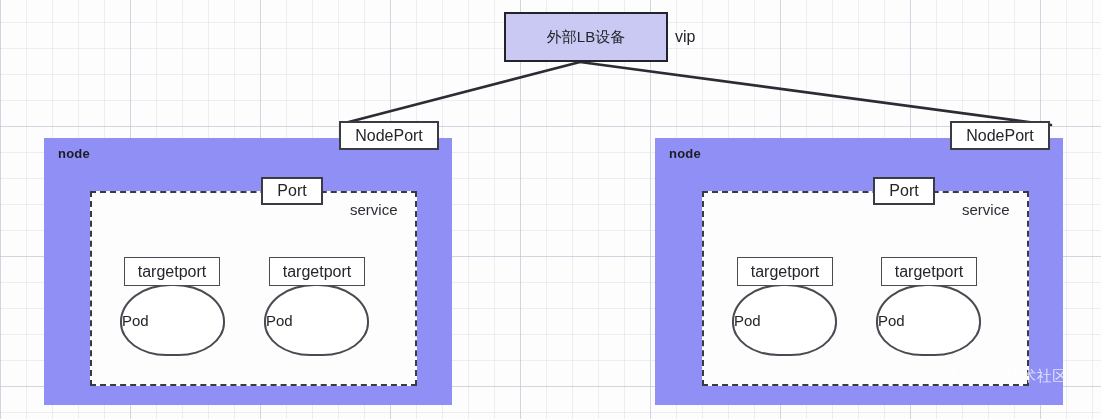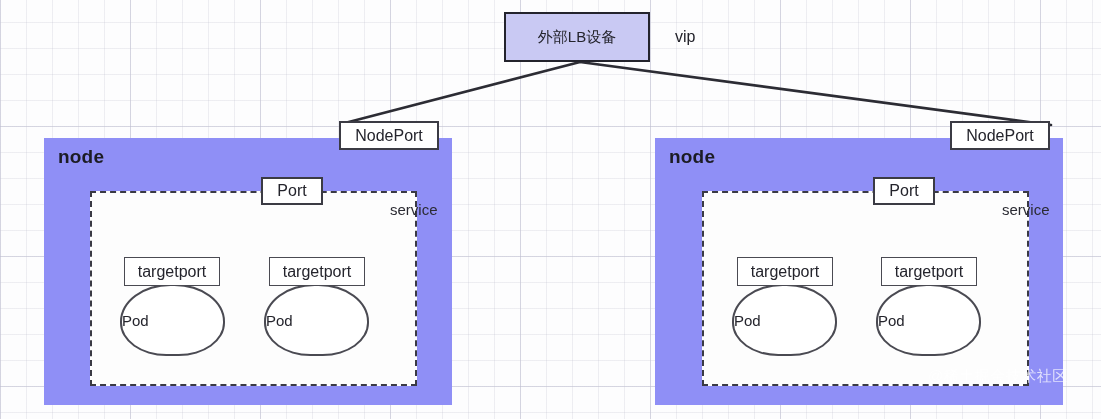--- a/index.html
+++ b/index.html
@@ -33,37 +33,36 @@
   
   .node-box {
     position: absolute;
     background: #8f8ff6;
     box-sizing: border-box;
   }
   .node-label {
     position: absolute;
     left: 14px;
     top: 8px;
-    font-size: 19px;
+    font-size: 13px;
     font-weight: bold;
     color: #1c1c24;
     letter-spacing: 0.2px;
   }
   
   .service-box {
     position: absolute;
     background: #fdfdfd;
     border: 2.5px dashed #3a3a44;
     box-sizing: border-box;
   }
   .service-label {
     position: absolute;
     font-size: 15px;
     color: #2b2b33;
-    margin-left: 40px;
   }
   
   .rect {
     position: absolute;
     background: #ffffff;
     border: 2px solid #3b3b44;
     box-sizing: border-box;
     display: flex;
     align-items: center;
     justify-content: center;
@@ -124,21 +123,21 @@
       <line x1="1048" y1="148" x2="877" y2="181"></line>
 
       <line x1="291" y1="203" x2="128" y2="259"></line>
       <line x1="291" y1="203" x2="360" y2="259"></line>
 
       <line x1="903" y1="203" x2="741" y2="259"></line>
       <line x1="903" y1="203" x2="972" y2="259"></line>
     </g>
   </svg>
 
-  <div class="rect lb" style="left:504px; top:12px; width:146px; height:50px;">
+  <div class="rect lb" style="left:504px; top:12px; width:164px; height:50px;">
     <span>外部LB设备</span>
   </div>
   <div class="plain-label" style="left:675px; top:28px;">vip</div>
 
   <div class="node-box" style="left:44px; top:138px; width:408px; height:267px;">
     <span class="node-label">node</span>
   </div>
 
   <div class="service-box" style="left:90px; top:191px; width:327px; height:195px;"></div>
   <div class="service-label" style="left:350px; top:201px;">service</div>

